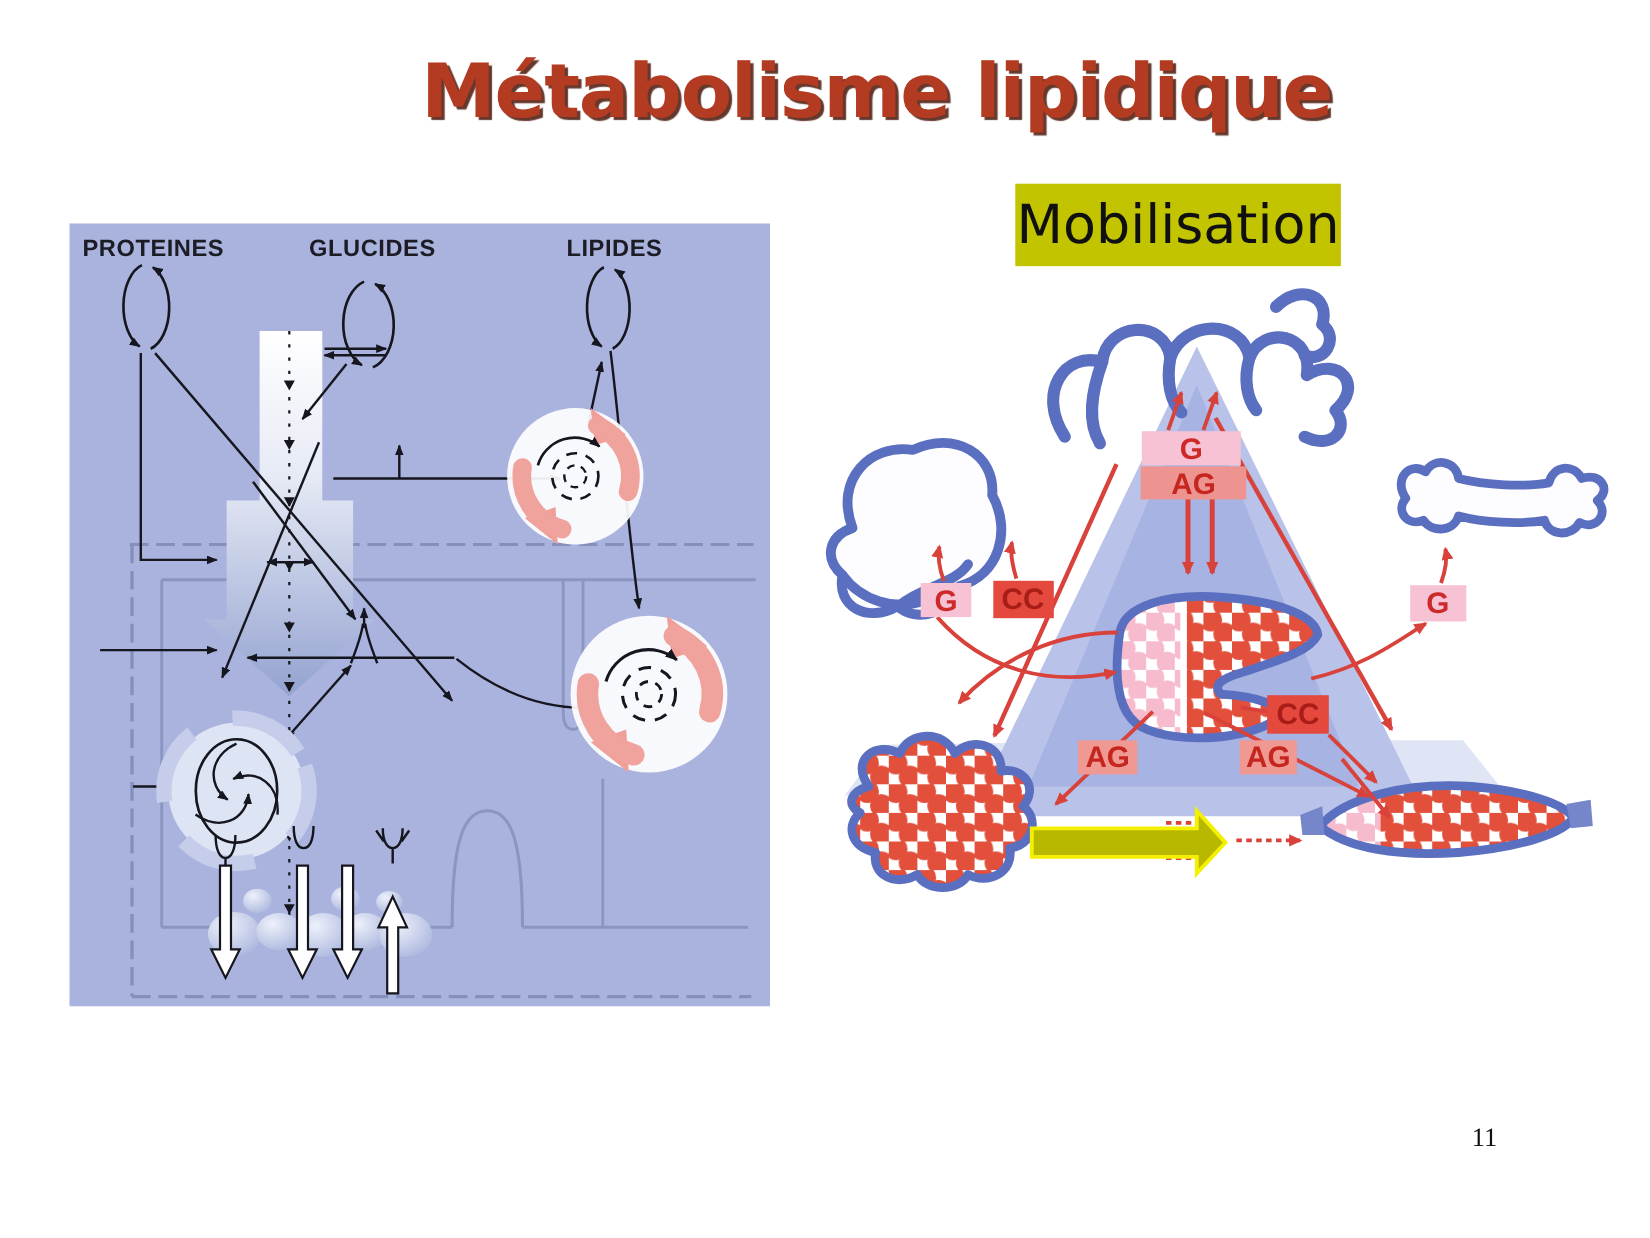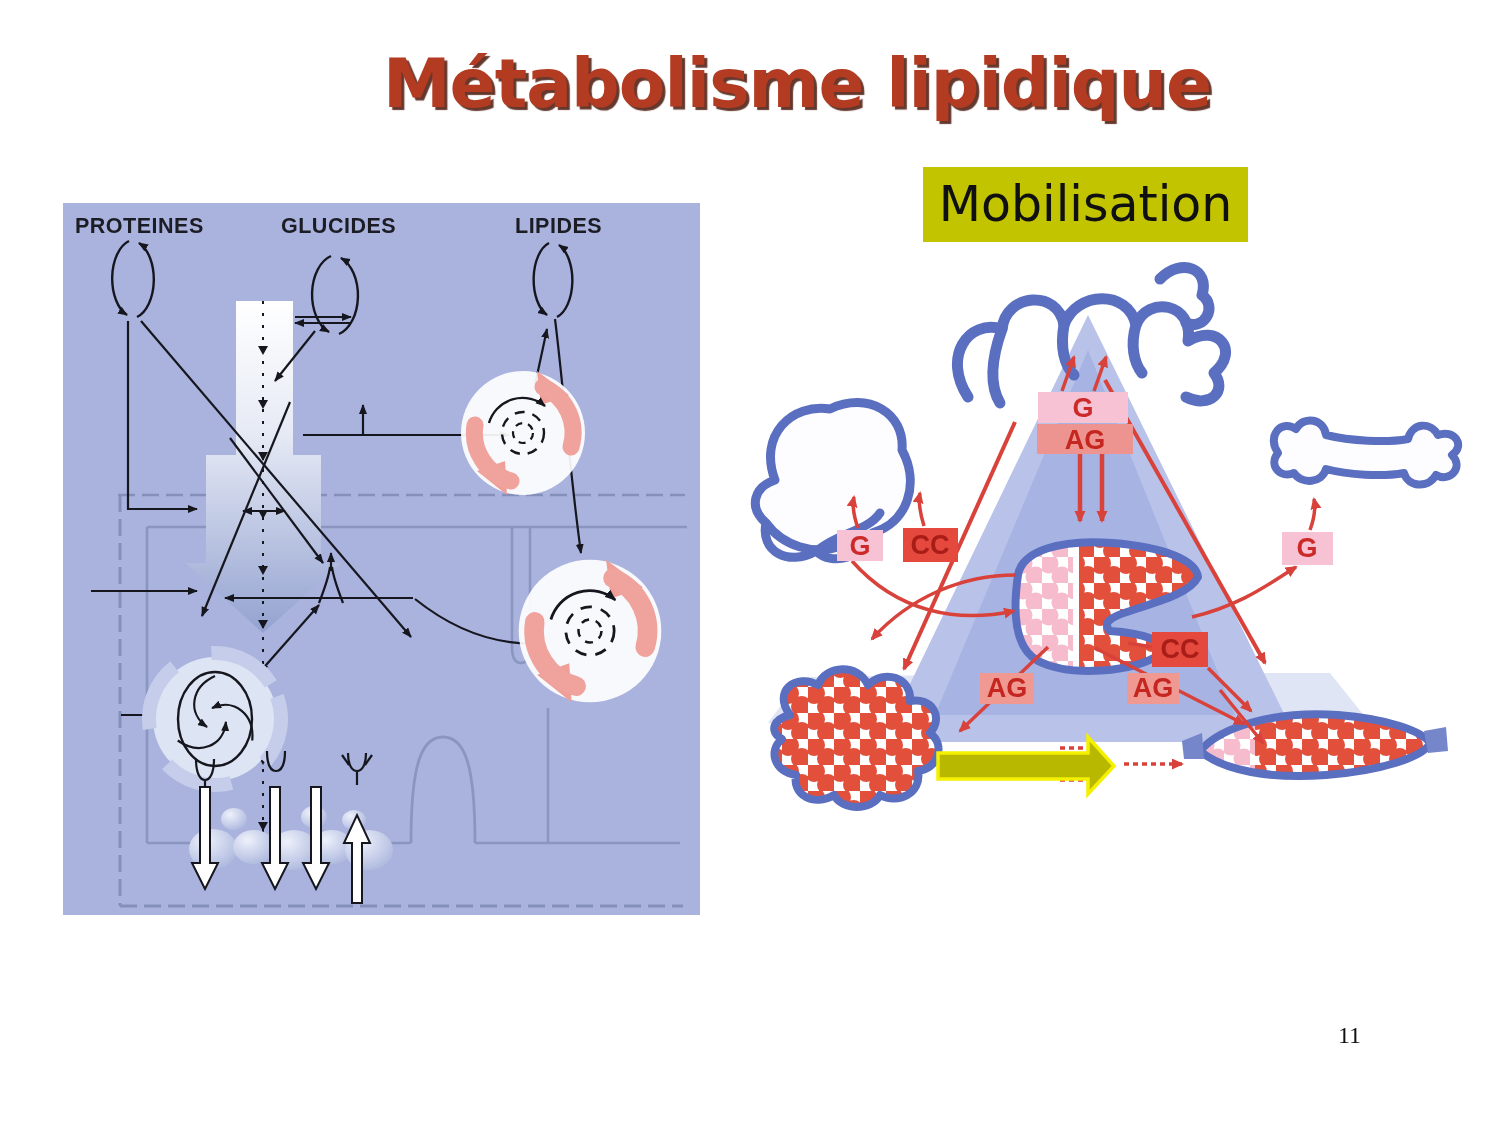--- a/index.html
+++ b/index.html
@@ -8,21 +8,21 @@
     font-family:"DejaVu Sans",sans-serif;overflow:hidden;
   }
   #title{
     position:absolute;top:44px;left:0;width:100%;text-align:center;
     font-size:68px;font-weight:bold;letter-spacing:-1px;color:#b23b21;
     text-shadow:3px 3px 1px rgba(74,21,8,.85);
     font-family:"DejaVu Sans",sans-serif;
     margin-left:47px;
   }
   #mobilisation{
-    position:absolute;left:923px;top:167px;width:325px;height:75px;
+    position:absolute;left:923px;top:167px;width:296px;height:75px;
     background:#c2c400;color:#101010;font-size:49px;line-height:75px;
     text-align:center;font-family:"DejaVu Sans",sans-serif;
   }
   #pagenum{
     position:absolute;left:1338px;top:1022px;font-family:"Liberation Serif","DejaVu Serif",serif;
     font-size:24px;color:#111;
   }
   svg{position:absolute;display:block;}
   #leftpanel{left:63px;top:203px;}
   #rightpanel{left:730px;top:245px;}

